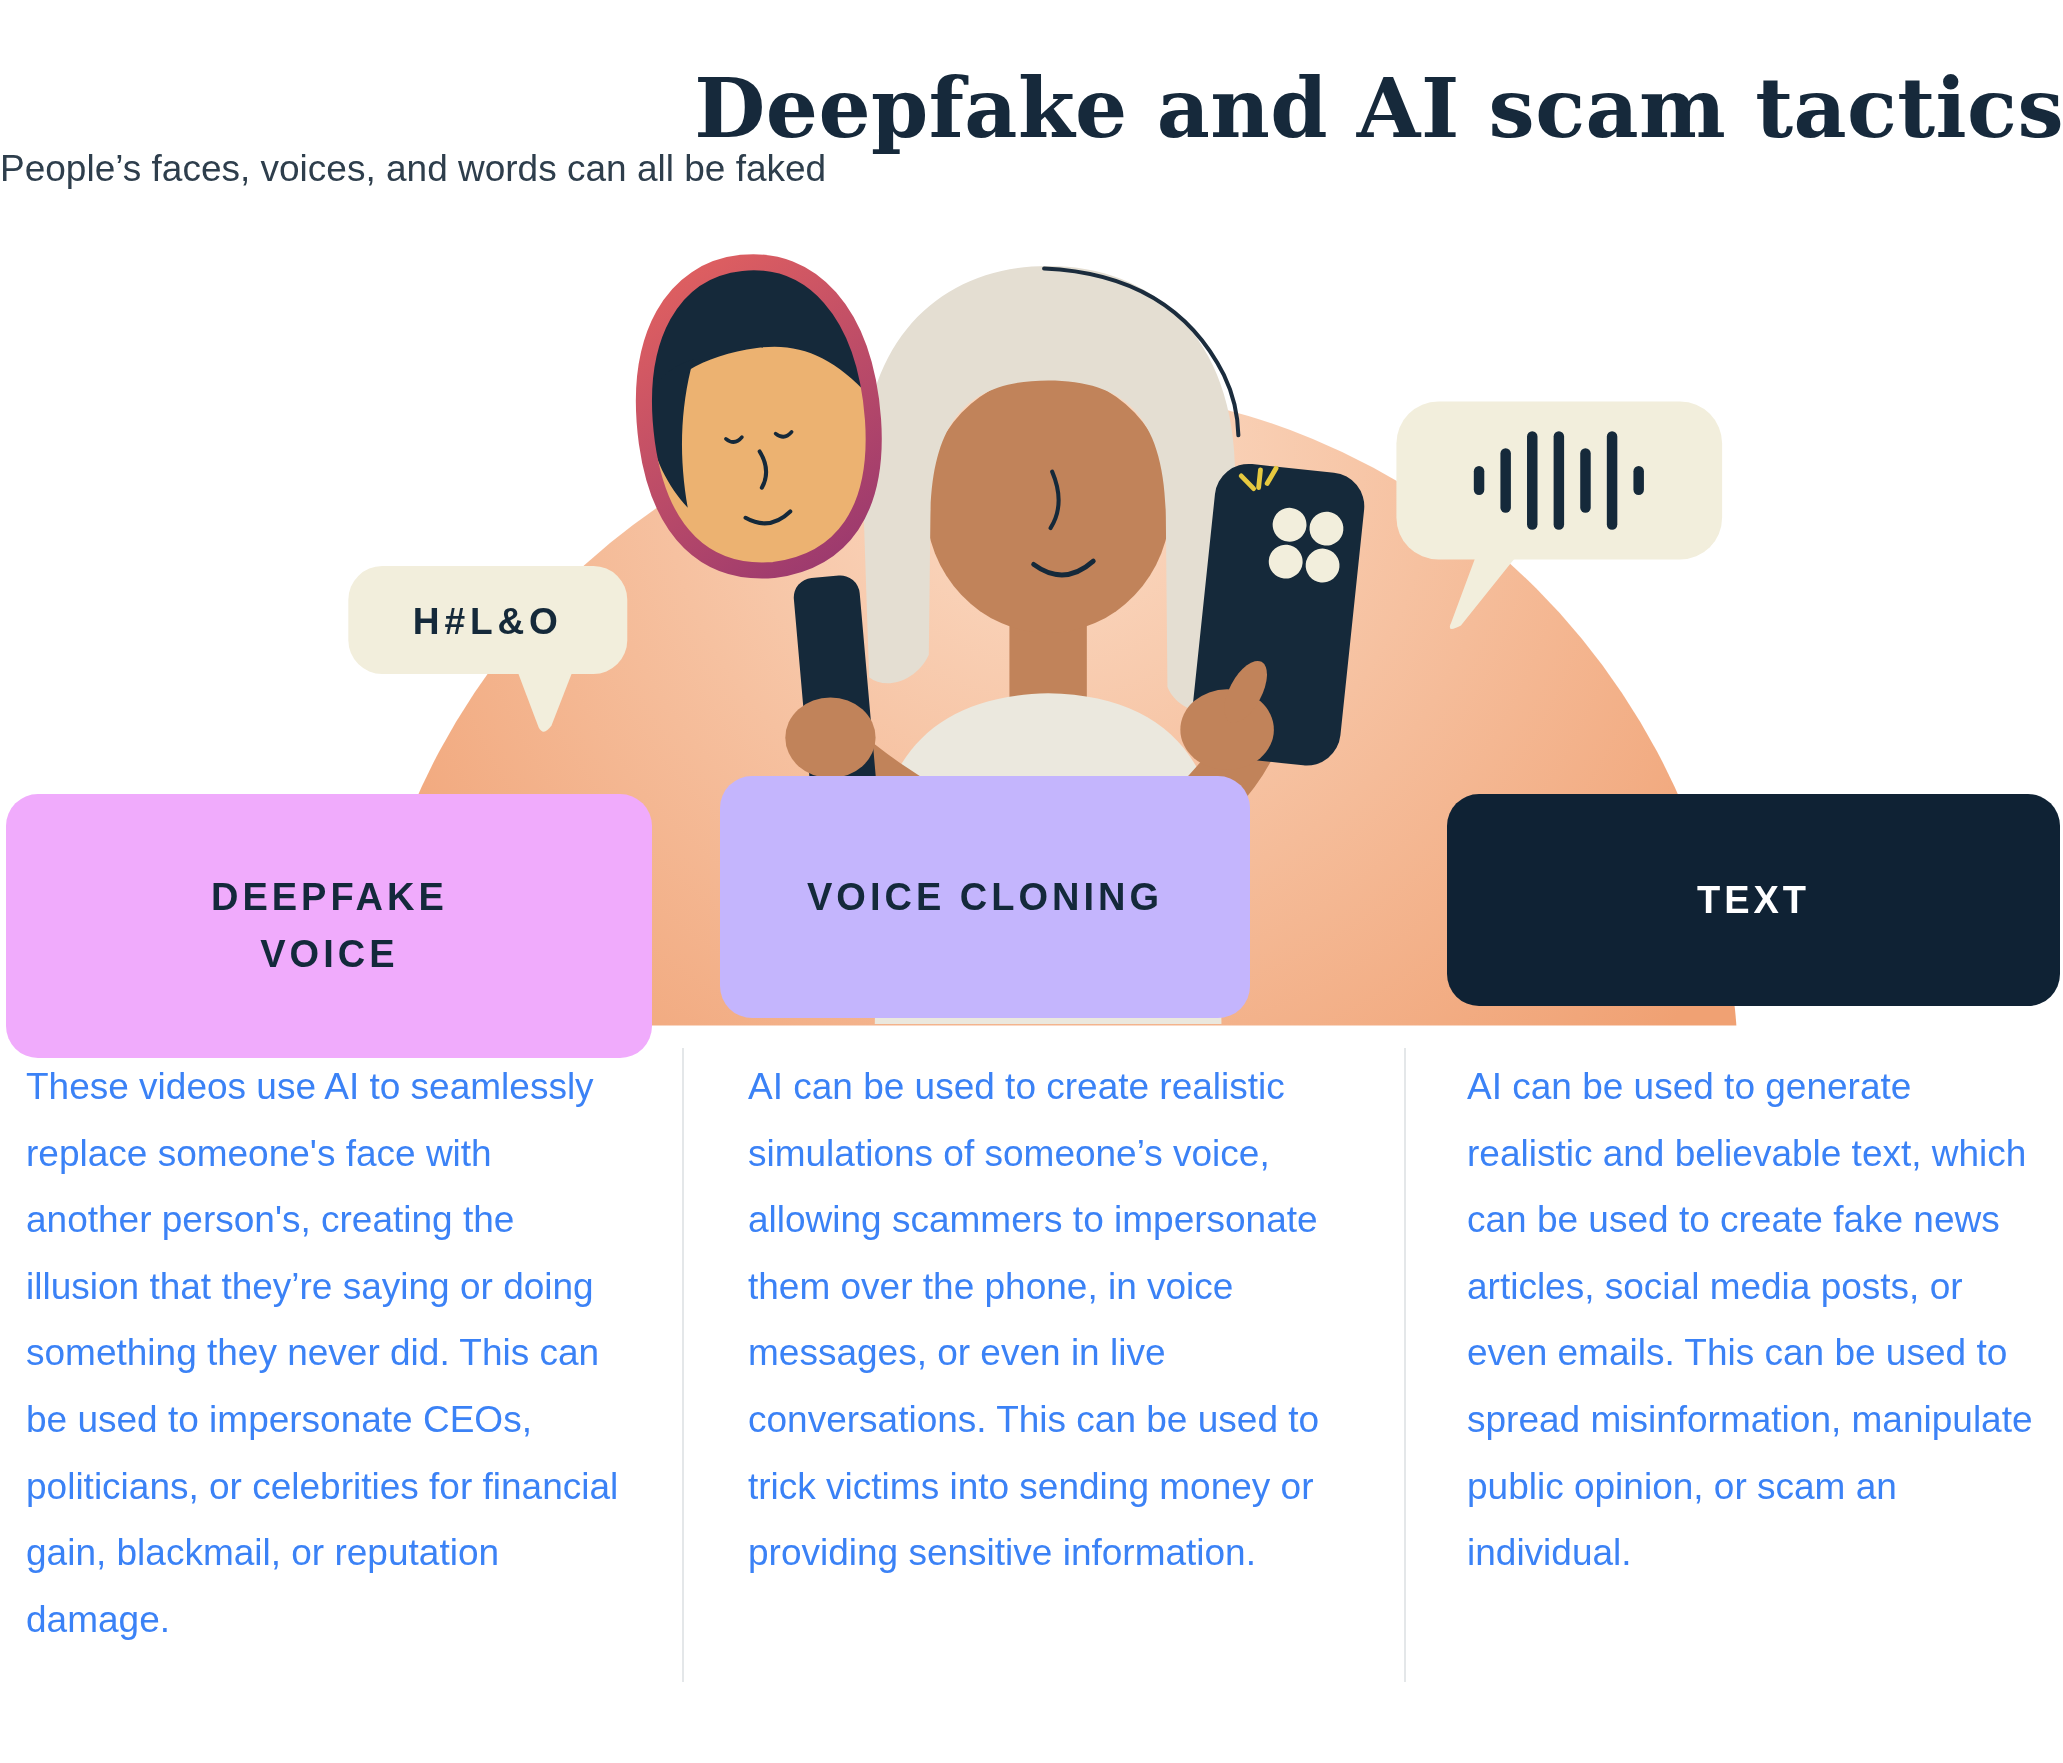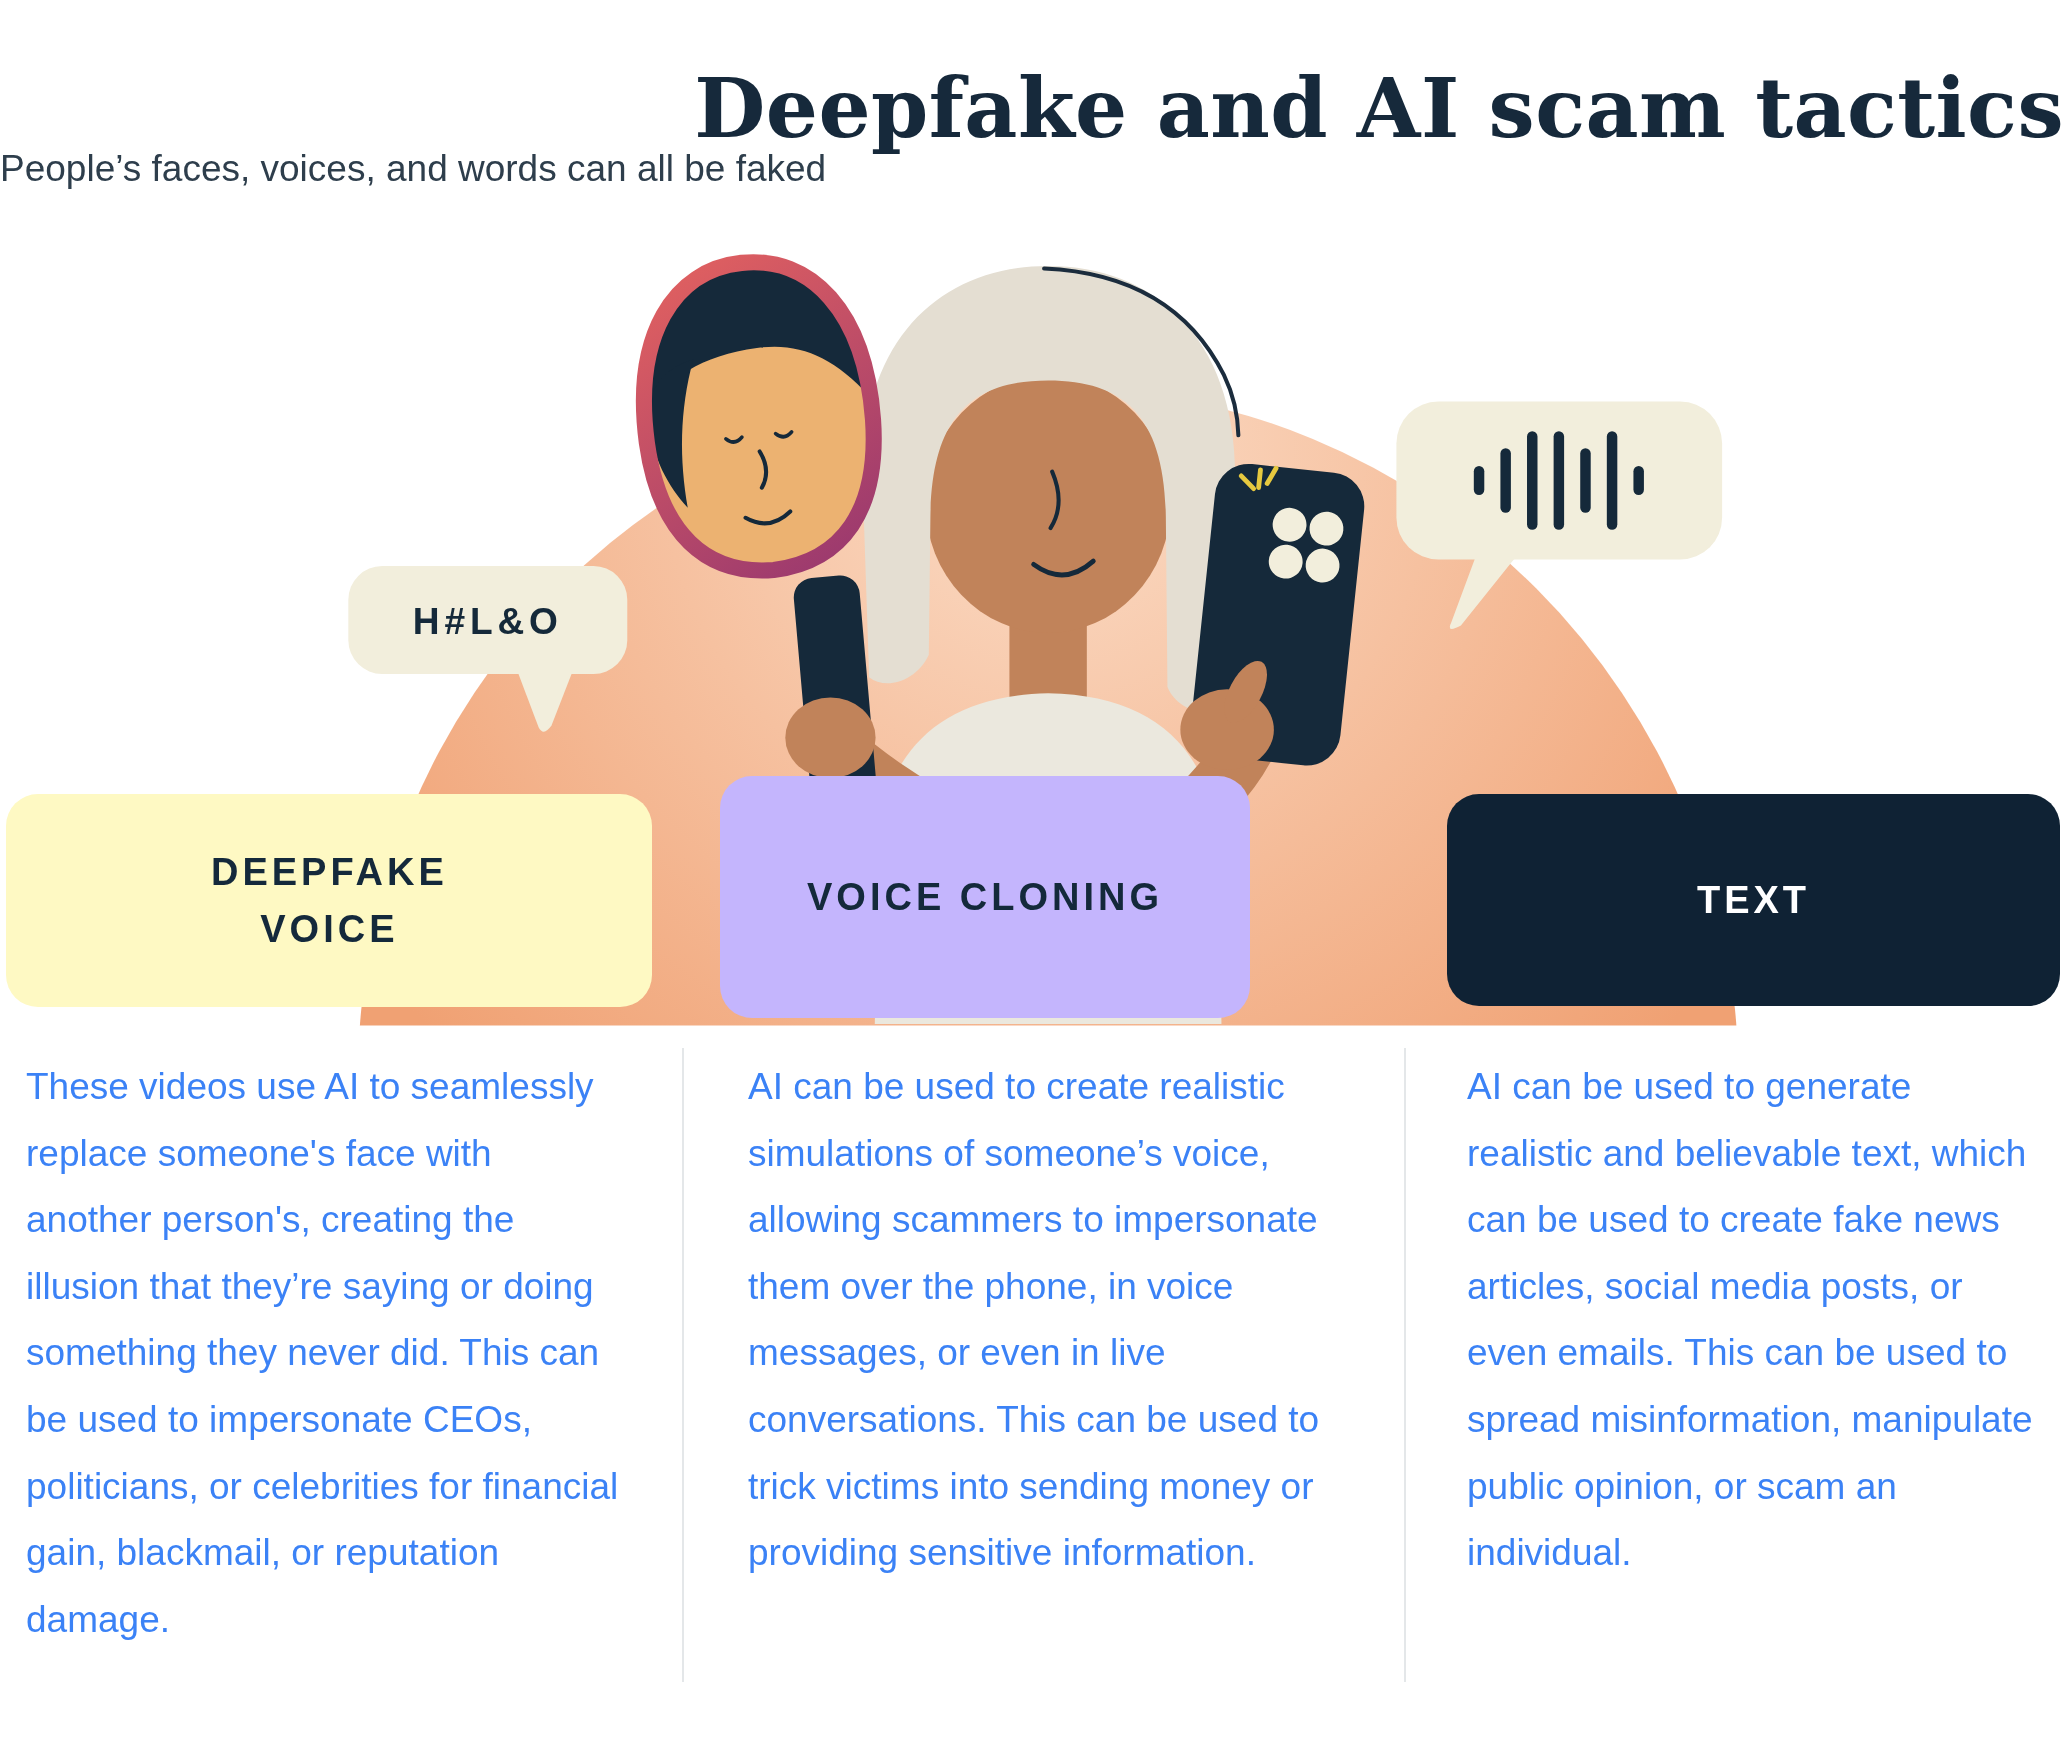--- a/index.html
+++ b/index.html
@@ -15,21 +15,21 @@
   .page-subtitle{
     position:absolute;top:148px;left:0;width:100%;
     font-size:37px;color:#2e3e4c;
   }
   .illustration{position:absolute;left:0;top:0;width:2064px;height:1764px;}
   .card{
     position:absolute;border-radius:32px;display:flex;flex-direction:column;
     align-items:center;justify-content:center;text-align:center;
     font-weight:700;font-size:38px;letter-spacing:4px;line-height:1.5;
   }
-  #card-0{left:6.4px;top:794px;width:646px;height:213px;background:#fef9c3;color:#14293b;text-align:right;}
+  #card-0{left:6.4px;top:794px;width:646px;height:264px;background:#f0abfc;color:#14293b;text-align:right;}
   #card-1{left:720px;top:776px;width:530px;height:242px;background:#c4b5fd;color:#14293b;}
   #card-2{left:1447px;top:794px;width:613px;height:212px;background:#0f2234;color:#ffffff;}
   .body-text{
     position:absolute;top:1054px;margin:0;font-size:37px;line-height:1.8;color:#3b82f6;
   }
   #body-0{left:26px;width:598px;}
   #body-1{left:748px;width:579px;}
   #body-2{left:1467px;width:577px;}
   .divider{position:absolute;top:1048px;width:1.6px;height:634px;background:#e4e7e9;}
   #divider-0{left:682px;}

